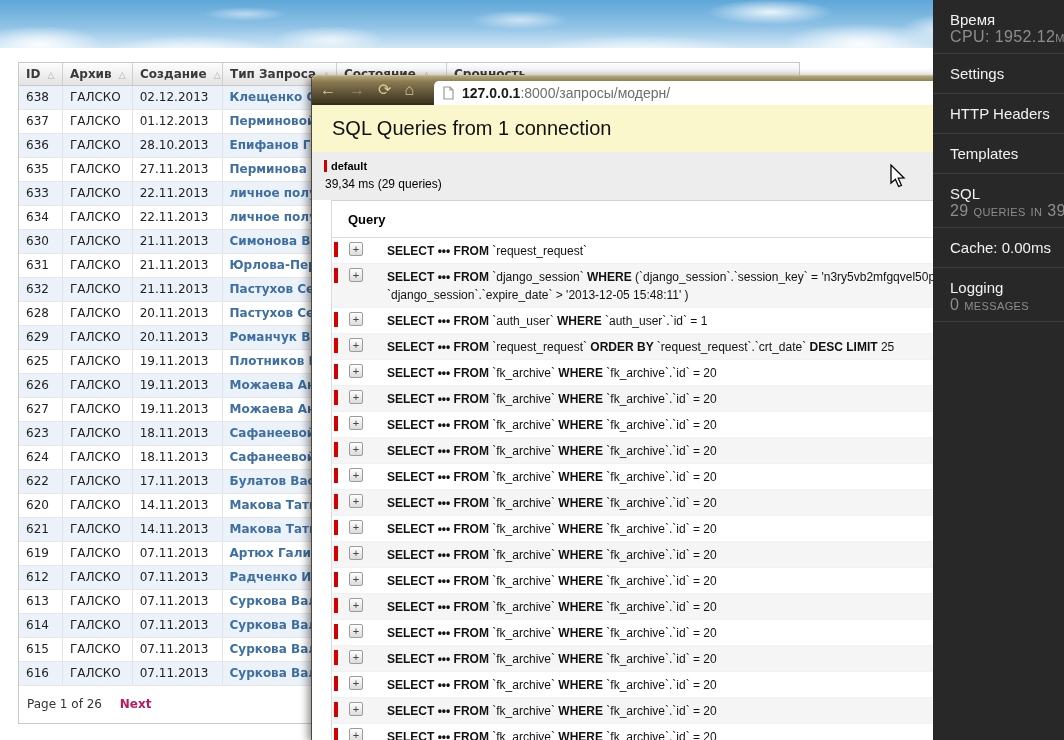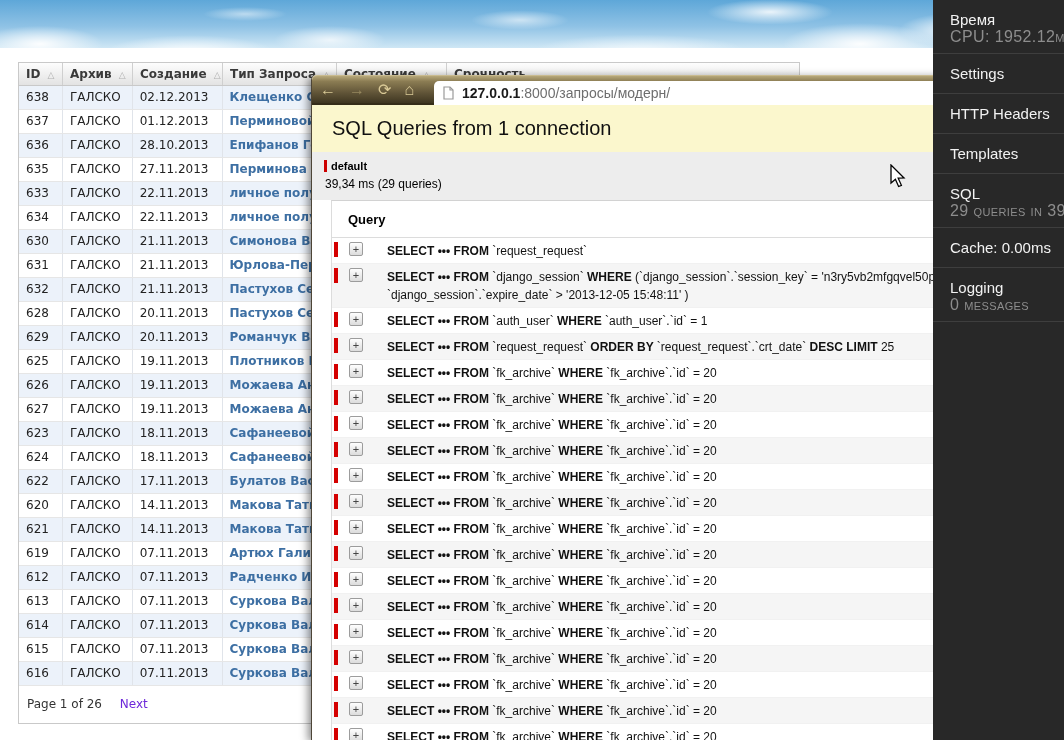--- a/index.html
+++ b/index.html
@@ -36,21 +36,21 @@
   .c0{width:44px;} .c1{width:70px;} .c2{width:90px;} .c3{width:276px;}
   .c4{width:114px;} .c5{width:110px;} .c6{width:78px;}
   .sort-arrow { color:#b0b0b0; font-size:9px; margin-left:7px; }
   .rt-row { display:flex; height:24px; line-height:23px; color:#222;
     border-bottom:1px solid #e6e6e6; }
   .rt-row.alt { background:#ecf2fa; }
   .rt-row .cell { border-right:1px solid #e0e4ea; }
   .rt-row .cell:last-child { border-right:none; }
   .fio { color:#3d6fa3; font-weight:bold; }
   .rt-foot { padding:11px 8px 12px 8px; font-size:12px; color:#333; }
-  .next-link { color:#6d28d9; font-weight:normal; margin-left:14px; cursor:pointer; }
+  .next-link { color:#be185d; font-weight:bold; margin-left:14px; cursor:pointer; }
 
   
   .bwin { position:absolute; left:311px; top:75px; width:772px; height:665px; z-index:10;
     background:#fff; box-shadow:-3px 2px 9px rgba(0,0,0,.45); border-left:1px solid #4d4537;
     border-radius:5px 0 0 0; }
   .chrome { position:relative; height:30px; border-radius:5px 0 0 0;
     background:linear-gradient(180deg, #b7a87a 0%, #8b7c53 20%, #5e5236 65%, #3e3621 100%);
     border-top:1px solid #c9bb90; border-bottom:2px solid #352d19; }
   .navbtns { position:absolute; left:8px; top:0; height:28px; display:flex; align-items:center; gap:13px; }
   .navbtn { font-size:16px; line-height:16px; color:#d9c996; cursor:pointer; }

